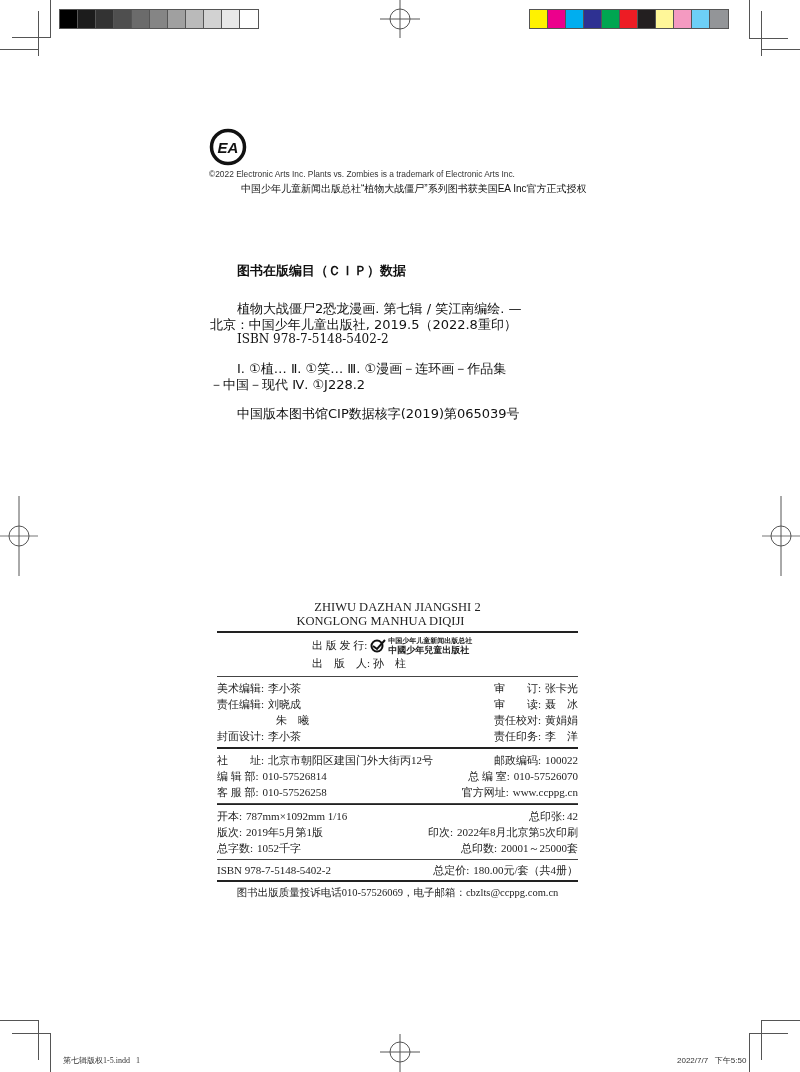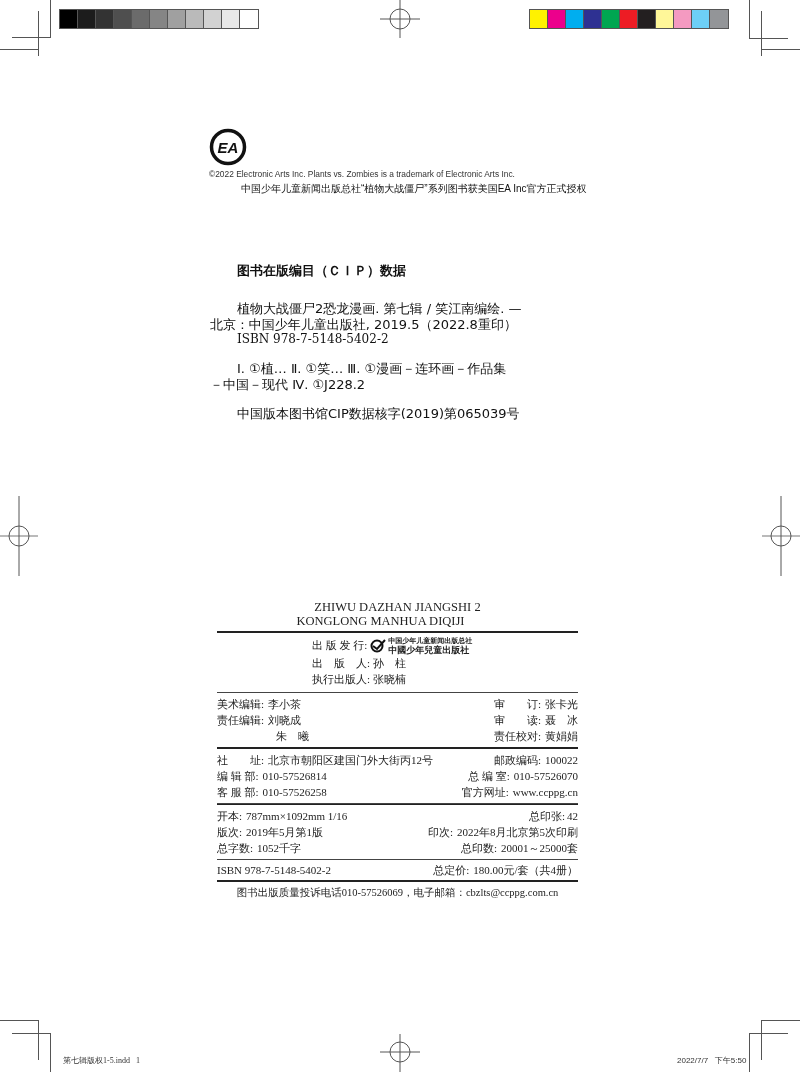--- a/index.html
+++ b/index.html
@@ -127,39 +127,39 @@
         <span style="display:inline-flex;flex-direction:column;line-height:9px;margin-left:2px;font-family:'DejaVu Sans',sans-serif;font-weight:bold;">
           <span style="font-size:7px;">中国少年儿童新闻出版总社</span>
           <span style="font-size:9px;">中國少年兒童出版社</span>
         </span>
       </span>
     </div>
     <div class="row" style="justify-content:flex-start;">
       <span>出　版　人:</span>
       <span style="margin-left:3px;">孙　柱</span>
     </div>
-    <div class="row" style="justify-content:flex-start;">
-      <span>执行出版人:</span>
-      <span style="margin-left:3px;">张晓楠</span>
-    </div>
   </div>
 
   <div class="rule-thin"></div>
   <div style="padding:3px 0;">
     <div class="row">
       <span><span>美术编辑:</span><span style="margin-left:4px;">李小茶</span></span>
       <span><span>审　　订:</span><span style="margin-left:4px;">张卡光</span></span>
     </div>
     <div class="row">
       <span><span>责任编辑:</span><span style="margin-left:4px;">刘晓成</span></span>
       <span><span>审　　读:</span><span style="margin-left:4px;">聂　冰</span></span>
     </div>
     <div class="row">
       <span><span style="display:inline-block;width:55px;"></span><span style="margin-left:4px;">朱　曦</span></span>
       <span><span>责任校对:</span><span style="margin-left:4px;">黄娟娟</span></span>
+    </div>
+    <div class="row">
+      <span><span>封面设计:</span><span style="margin-left:4px;">李小茶</span></span>
+      <span><span>责任印务:</span><span style="margin-left:4px;">李　洋</span></span>
     </div>
   </div>
 
   <div class="rule-thick" style="height:1.5px;"></div>
   <div style="padding:3px 0;">
     <div class="row">
       <span><span>社　　址:</span><span style="margin-left:4px;">北京市朝阳区建国门外大街丙12号</span></span>
       <span><span>邮政编码:</span><span style="margin-left:4px;">100022</span></span>
     </div>
     <div class="row">

